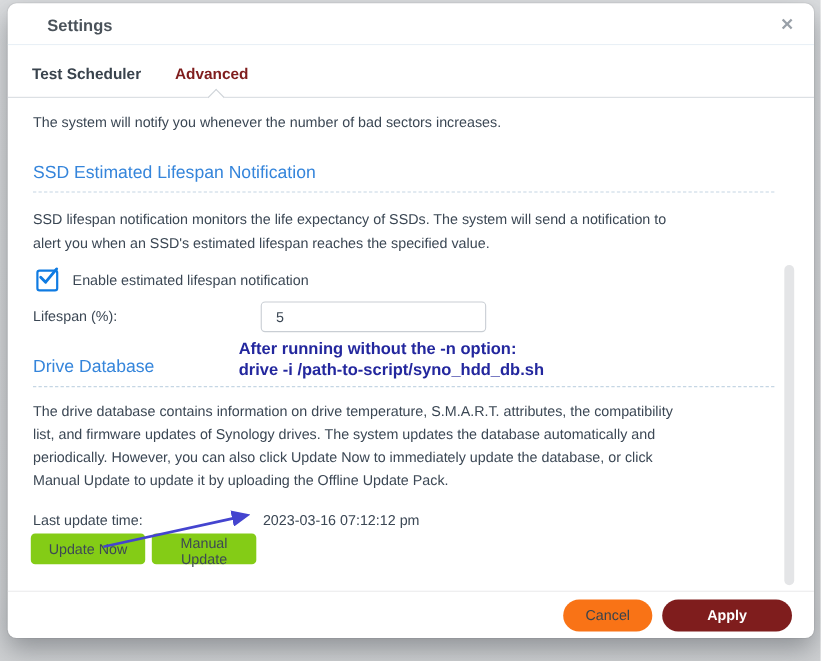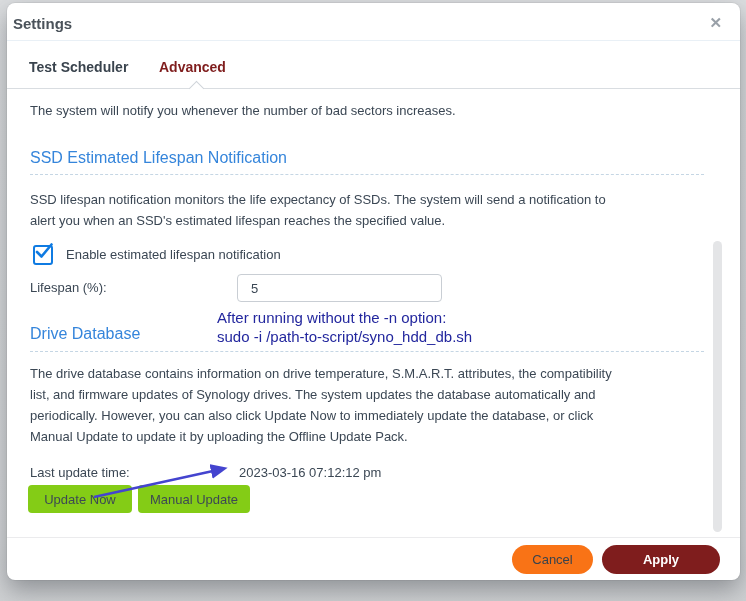--- a/index.html
+++ b/index.html
@@ -7,40 +7,40 @@
     width:746px;height:601px;overflow:hidden;position:relative;
     background:linear-gradient(180deg,#dcdee0 0%,#d5d7d9 90%,#cfd1d3 100%);
     font-family:"Liberation Sans",sans-serif;
   }
   .dialog{
     position:absolute;left:7px;top:3px;width:733px;height:577px;
     background:#ffffff;border-radius:8px;
     box-shadow:0 10px 24px rgba(60,65,70,.45),0 0 0 1px rgba(0,0,0,.05);
     color:#3b4754;overflow:hidden;
   }
-  .title{position:absolute;left:6px;top:12px;font-size:15px;font-weight:bold;color:#4a525a;}
+  .title{position:absolute;left:36px;top:12px;font-size:15px;font-weight:bold;color:#4a525a;}
   .close{position:absolute;right:18px;top:10px;font-size:15px;font-weight:bold;color:#99a0a8;cursor:pointer;line-height:20px;}
   .header-line{position:absolute;left:0;top:37px;width:733px;height:1px;background:#e9f0f6;}
   .tab{position:absolute;top:56px;font-size:14px;font-weight:bold;cursor:pointer;}
   .tab-test{left:22px;color:#39434d;}
   .tab-advanced{left:152px;color:#7f1d1d;}
   .tab-line{position:absolute;left:0;top:85px;width:733px;height:1px;background:#d9dde1;}
   .caret{position:absolute;left:184px;top:80px;width:10px;height:10px;background:#fff;
     border-left:1px solid #cfd4d9;border-top:1px solid #cfd4d9;transform:rotate(45deg);z-index:2;}
   .txt{position:absolute;font-size:13px;line-height:21px;color:#3b4754;}
   .nowrap{white-space:nowrap;}
   .sec-head{position:absolute;left:23px;font-size:16px;color:#3585db;}
   .dotted{position:absolute;left:23px;width:674px;border-top:1px dashed #c5d6e4;height:0;}
   .checkbox{position:absolute;left:26px;top:242px;width:16px;height:16px;background:#fff;
     border:2px solid #0f7be2;border-radius:3px;cursor:pointer;}
   .checkbox svg{position:absolute;left:0;top:-4px;overflow:visible;}
   .lifespan-input{position:absolute;left:230px;top:271px;width:205px;height:28px;box-sizing:border-box;
     border:1px solid #c9ced4;border-radius:4px;padding:0 8px 0 13px;
     font-family:"Liberation Sans",sans-serif;font-size:13px;color:#3b4754;outline:none;}
-  .annotation{position:absolute;left:210px;top:305px;font-size:15px;font-weight:normal;line-height:19px;white-space:nowrap;}
+  .annotation{position:absolute;left:210px;top:305px;font-size:15px;font-weight:bold;line-height:19px;white-space:nowrap;}
   .gray-btn{position:absolute;top:482px;height:28px;border:none;border-radius:4px;background:#84cc16;
     color:#3d4954;font-family:"Liberation Sans",sans-serif;font-size:13px;cursor:pointer;}
   .arrow-svg{position:absolute;left:70px;top:450px;pointer-events:none;}
   .scroll-thumb{position:absolute;left:706px;top:238px;width:9px;height:291px;border-radius:5px;background:#e4e5e7;cursor:pointer;}
   .footer-line{position:absolute;left:0;top:534px;width:733px;height:1px;background:#ebebed;}
   .pill{position:absolute;top:542px;height:29px;border:none;border-radius:15px;cursor:pointer;
     font-family:"Liberation Sans",sans-serif;font-size:13px;}
   .cancel{left:505px;width:81px;background:#f97316;color:#39434d;}
   .apply{left:595px;width:118px;background:#7f1d1d;color:#ffffff;font-weight:bold;}
 </style>
@@ -73,38 +73,38 @@
       <polyline points="2,9 6.5,13.5 16.5,1.5" fill="none" stroke="#0f7be2" stroke-width="2.6" stroke-linecap="round" stroke-linejoin="round"></polyline>
     </svg>
   </div>
   <div class="txt nowrap" style="left:59px;top:241px;">Enable estimated lifespan notification</div>
 
   <div class="txt nowrap" style="left:23px;top:274px;">Lifespan (%):</div>
   <input class="lifespan-input" type="text" value="5" style="">
 
   <div class="annotation" style="color: rgb(35, 39, 158);">
     <div>After running without the -n option:</div>
-    <div>sudo -i /path-to-script/syno_hdd_db.sh</div>
+    <div>drive -i /path-to-script/syno_hdd_db.sh</div>
   </div>
 
   <div class="sec-head" style="top:322px;">Drive Database</div>
   <div class="dotted" style="top:348px;"></div>
 
   <div class="txt" style="left:23px;top:360px;">
     <div class="nowrap">The drive database contains information on drive temperature, S.M.A.R.T. attributes, the compatibility</div>
     <div class="nowrap">list, and firmware updates of Synology drives. The system updates the database automatically and</div>
     <div class="nowrap">periodically. However, you can also click Update Now to immediately update the database, or click</div>
     <div class="nowrap">Manual Update to update it by uploading the Offline Update Pack.</div>
   </div>
 
   <div class="txt nowrap" style="left:23px;top:459px;">Last update time:</div>
   <div class="txt nowrap" style="left:232px;top:459px;">2023-03-16 07:12:12 pm</div>
 
   <button class="gray-btn" style="left:21px;width:104px;">Update Now</button>
-  <button class="gray-btn" style="left:131px;width:112px;">Manual Update</button>
+  <button class="gray-btn" style="left:131px;width:95px;">Manual Update</button>
 
   <svg class="arrow-svg" width="170" height="60" viewBox="0 0 170 60">
     <defs>
       <marker id="ah" markerUnits="userSpaceOnUse" markerWidth="17" markerHeight="15" refX="2" refY="7.5" orient="auto">
         <polygon points="0,0 17,7.5 0,15" fill="#4444cf"></polygon>
       </marker>
     </defs>
     <line x1="17" y1="44" x2="136" y2="18" stroke-width="2.4" marker-end="url(#ah)" stroke="#4444cf"></line>
   </svg>
 

